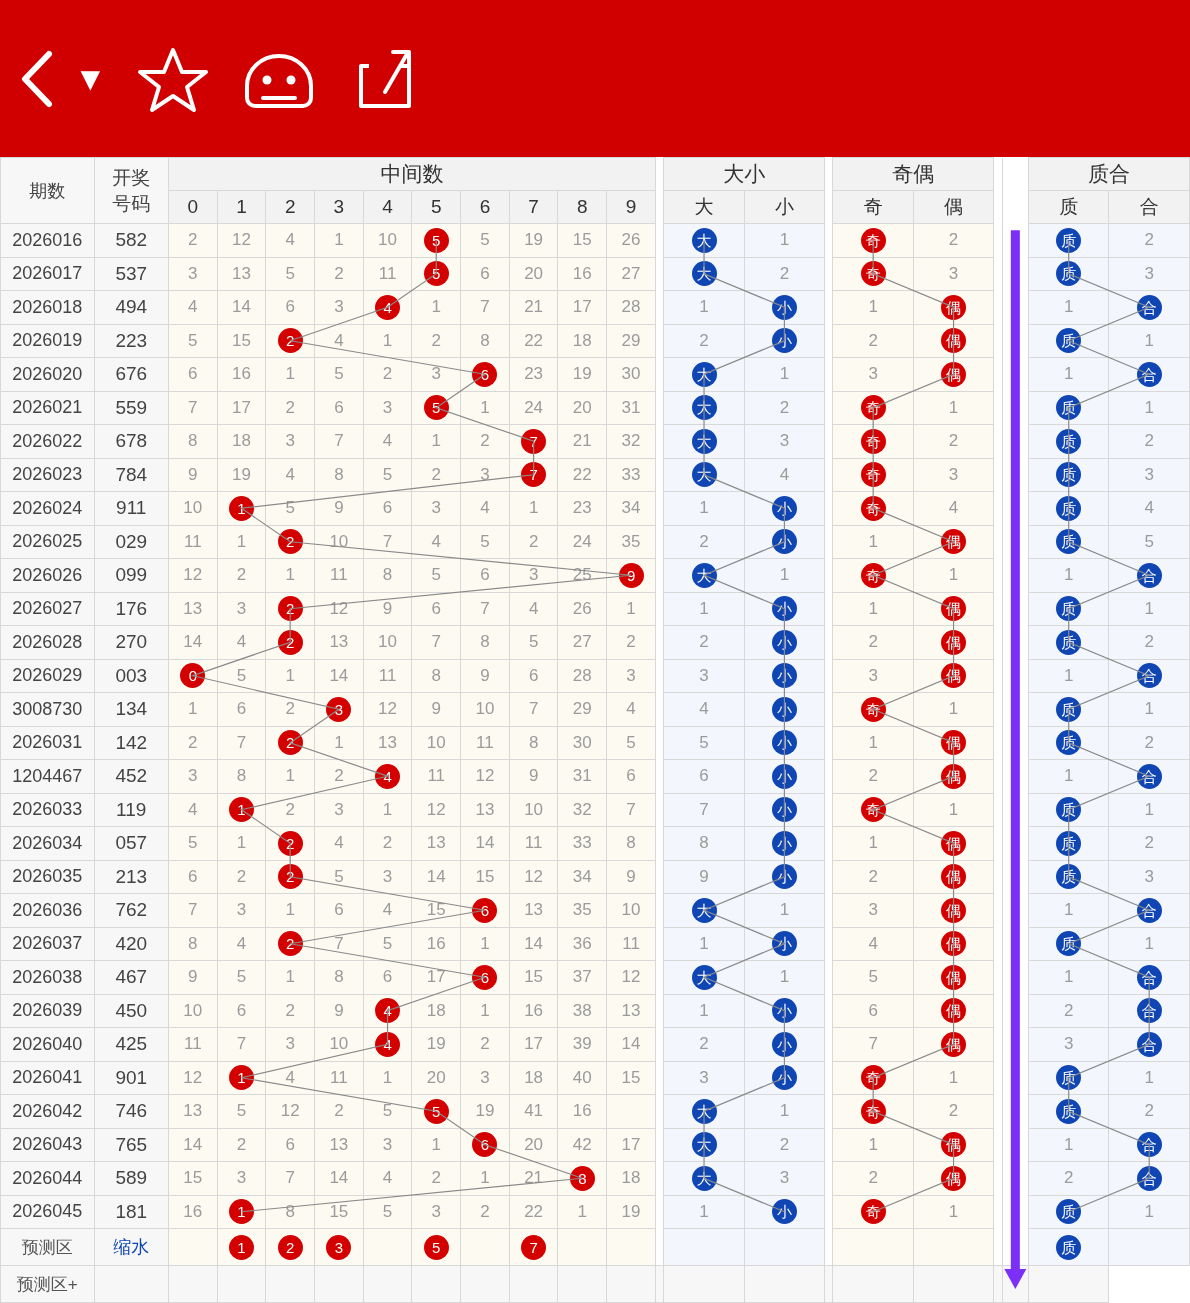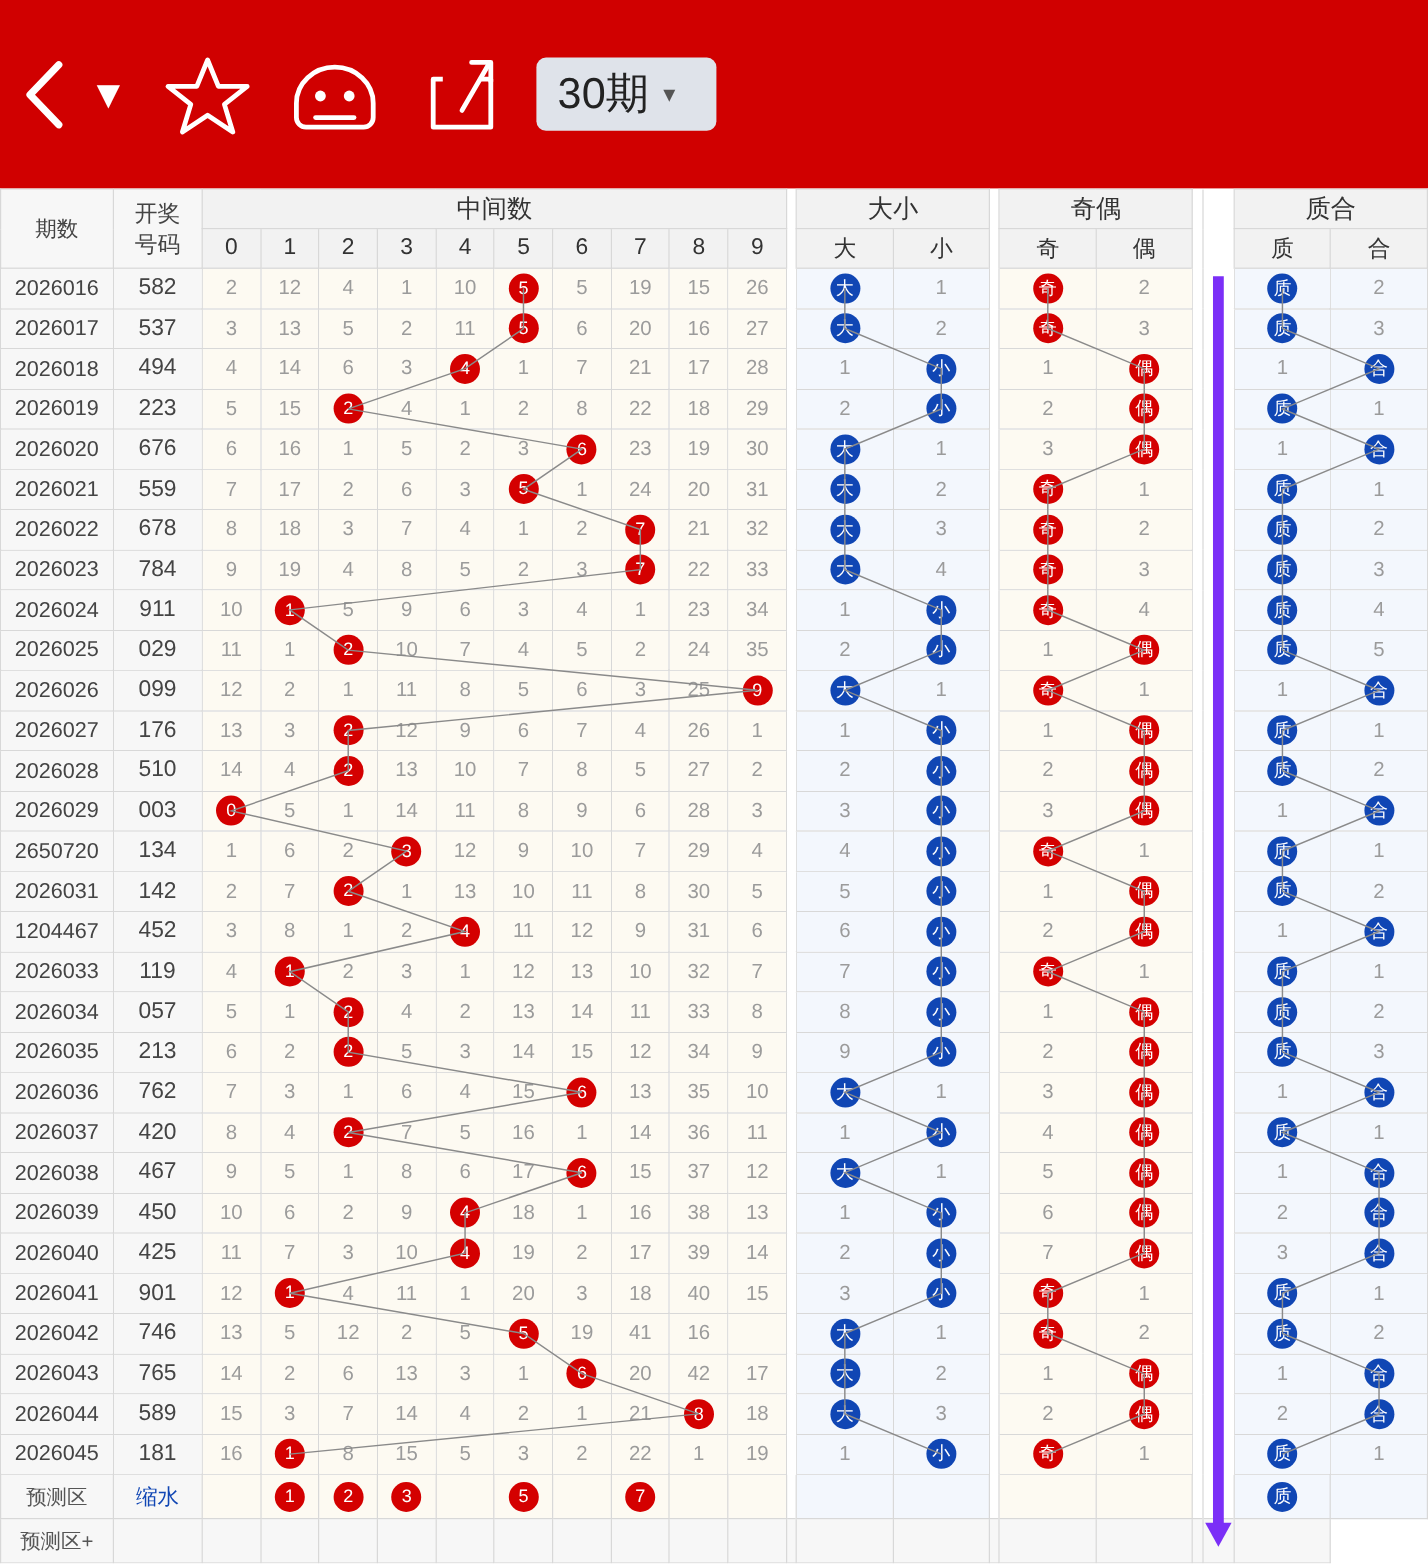--- a/index.html
+++ b/index.html
@@ -65,24 +65,20 @@
   </div>
 
   <div class="hicon">
     <svg width="72" height="70" viewBox="0 0 72 70">
       <path d="M20 22 L12 22 L12 62 L60 62 L60 22 L52 22" fill="none" stroke="#ffffff" stroke-width="4" stroke-linejoin="round"></path>
       <line x1="36" y1="48" x2="58" y2="10" stroke="#ffffff" stroke-width="4" stroke-linecap="round"></line>
       <polyline points="44,8 60,8 60,24" fill="none" stroke="#ffffff" stroke-width="4" stroke-linejoin="round" stroke-linecap="round"></polyline>
     </svg>
   </div>
 
-  <div class="period-select">
-    <span class="ptxt">30期</span>
-    <span class="pcaret">▾</span>
-  </div>
 </div>
 
 <div class="wrap" style="position: relative;">
   <table class="grid">
     <colgroup>
       <col style="width:78px">
         <col style="width:62px">
       <col span="10" style="width:40.6px">
       <col style="width:7px">
       <col style="width:67px">
@@ -414,21 +410,21 @@
           <td class="sep"></td>
           <td class="jo" style="background: rgb(253, 250, 242);">1</td>
           <td class="jo" style="background: rgb(253, 250, 242);"><span class="ball red">偶</span></td>
           <td class="sep"></td>
           <td class="sep arrowcell"></td>
           <td class="zh" style="background: rgb(243, 247, 253);"><span class="ball blue">质</span></td>
           <td class="zh" style="background: rgb(243, 247, 253);">1</td>
         </tr>
         <tr>
           <td class="c-period">2026028</td>
-          <td class="c-code">510</td>
+          <td class="c-code">270</td>
           <td class="num zone-mid-cell" style="background: rgb(253, 250, 242);">14</td>
           <td class="num zone-mid-cell" style="background: rgb(253, 250, 242);">4</td>
           <td class="num zone-mid-cell" style="background: rgb(253, 250, 242);"><span class="ball red">2</span></td>
           <td class="num zone-mid-cell" style="background: rgb(253, 250, 242);">13</td>
           <td class="num zone-mid-cell" style="background: rgb(253, 250, 242);">10</td>
           <td class="num zone-mid-cell" style="background: rgb(253, 250, 242);">7</td>
           <td class="num zone-mid-cell" style="background: rgb(253, 250, 242);">8</td>
           <td class="num zone-mid-cell" style="background: rgb(253, 250, 242);">5</td>
           <td class="num zone-mid-cell" style="background: rgb(253, 250, 242);">27</td>
           <td class="num zone-mid-cell" style="background: rgb(253, 250, 242);">2</td>
@@ -461,21 +457,21 @@
           <td class="ds" style="background: rgb(243, 247, 253);"><span class="ball blue">小</span></td>
           <td class="sep"></td>
           <td class="jo" style="background: rgb(253, 250, 242);">3</td>
           <td class="jo" style="background: rgb(253, 250, 242);"><span class="ball red">偶</span></td>
           <td class="sep"></td>
           <td class="sep arrowcell"></td>
           <td class="zh" style="background: rgb(243, 247, 253);">1</td>
           <td class="zh" style="background: rgb(243, 247, 253);"><span class="ball blue">合</span></td>
         </tr>
         <tr>
-          <td class="c-period">2650720</td>
+          <td class="c-period">3008730</td>
           <td class="c-code">134</td>
           <td class="num zone-mid-cell" style="background: rgb(253, 250, 242);">1</td>
           <td class="num zone-mid-cell" style="background: rgb(253, 250, 242);">6</td>
           <td class="num zone-mid-cell" style="background: rgb(253, 250, 242);">2</td>
           <td class="num zone-mid-cell" style="background: rgb(253, 250, 242);"><span class="ball red">3</span></td>
           <td class="num zone-mid-cell" style="background: rgb(253, 250, 242);">12</td>
           <td class="num zone-mid-cell" style="background: rgb(253, 250, 242);">9</td>
           <td class="num zone-mid-cell" style="background: rgb(253, 250, 242);">10</td>
           <td class="num zone-mid-cell" style="background: rgb(253, 250, 242);">7</td>
           <td class="num zone-mid-cell" style="background: rgb(253, 250, 242);">29</td>

